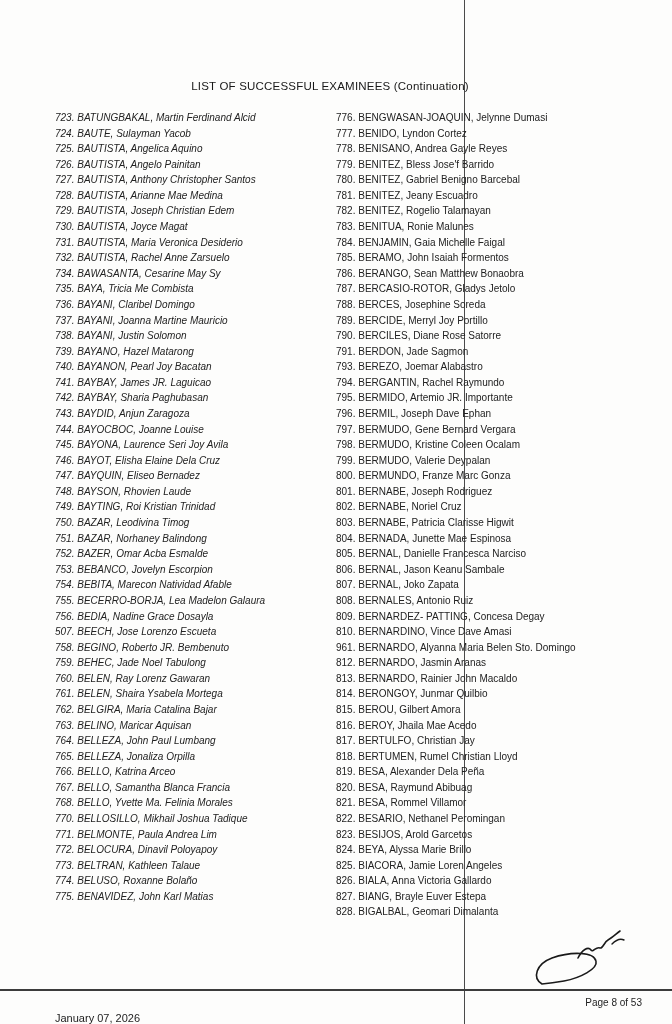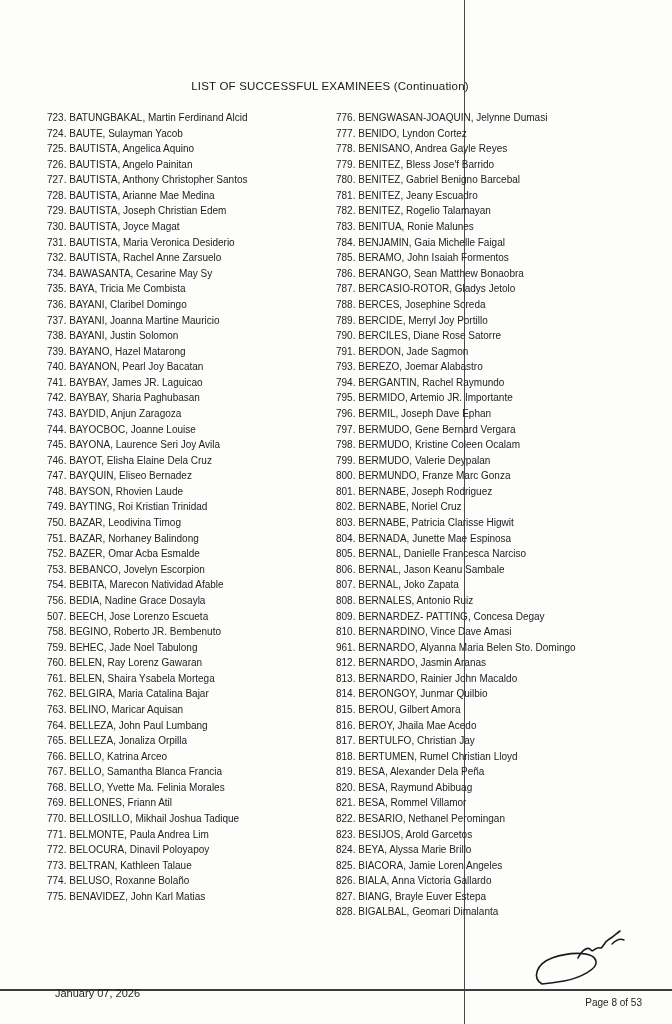--- a/index.html
+++ b/index.html
@@ -40,37 +40,37 @@
   }
   .col {
     position: absolute;
     top: 110px;
     font-size: 10px;
     line-height: 15.58px;
     color: #222;
     white-space: nowrap;
     z-index: 2;
   }
-  .col-left  { left: 47px;  width: 280px; }
+  .col-left  { left: 55px;  width: 280px; font-style: italic; }
   .col-right { left: 336px; width: 330px; }
   .entry { height: 15.58px; }
   
   .footer-rule {
     position: absolute;
     left: 0;
     top: 989px;
     width: 672px;
     height: 2px;
     background: #3c3c3c;
     z-index: 2;
   }
   .footer-date {
     position: absolute;
     left: 55px;
-    top: 987px;
+    top: 1012px;
     font-size: 11px;
     color: #1d1d1d;
     z-index: 2;
   }
   .footer-page {
     position: absolute;
     right: 30px;
     top: 997px;
     font-size: 10px;
     color: #1d1d1d;
@@ -119,34 +119,34 @@
       <div class="entry">745. BAYONA, Laurence Seri Joy Avila</div>
       <div class="entry">746. BAYOT, Elisha Elaine Dela Cruz</div>
       <div class="entry">747. BAYQUIN, Eliseo Bernadez</div>
       <div class="entry">748. BAYSON, Rhovien Laude</div>
       <div class="entry">749. BAYTING, Roi Kristian Trinidad</div>
       <div class="entry">750. BAZAR, Leodivina Timog</div>
       <div class="entry">751. BAZAR, Norhaney Balindong</div>
       <div class="entry">752. BAZER, Omar Acba Esmalde</div>
       <div class="entry">753. BEBANCO, Jovelyn Escorpion</div>
       <div class="entry">754. BEBITA, Marecon Natividad Afable</div>
+      <div class="entry">755. BECERRO-BORJA, Lea Madelon Galaura</div>
       <div class="entry">756. BEDIA, Nadine Grace Dosayla</div>
       <div class="entry">507. BEECH, Jose Lorenzo Escueta</div>
       <div class="entry">758. BEGINO, Roberto JR. Bembenuto</div>
       <div class="entry">759. BEHEC, Jade Noel Tabulong</div>
       <div class="entry">760. BELEN, Ray Lorenz Gawaran</div>
       <div class="entry">761. BELEN, Shaira Ysabela Mortega</div>
       <div class="entry">762. BELGIRA, Maria Catalina Bajar</div>
       <div class="entry">763. BELINO, Maricar Aquisan</div>
       <div class="entry">764. BELLEZA, John Paul Lumbang</div>
       <div class="entry">765. BELLEZA, Jonaliza Orpilla</div>
       <div class="entry">766. BELLO, Katrina Arceo</div>
       <div class="entry">767. BELLO, Samantha Blanca Francia</div>
       <div class="entry">768. BELLO, Yvette Ma. Felinia Morales</div>
-      <div class="entry">769. BELLONES, Friann Atil</div>
       <div class="entry">770. BELLOSILLO, Mikhail Joshua Tadique</div>
       <div class="entry">771. BELMONTE, Paula Andrea Lim</div>
       <div class="entry">772. BELOCURA, Dinavil Poloyapoy</div>
       <div class="entry">773. BELTRAN, Kathleen Talaue</div>
       <div class="entry">774. BELUSO, Roxanne Bolaño</div>
       <div class="entry">775. BENAVIDEZ, John Karl Matias</div>
     </div>
 
   <div class="col col-right">
       <div class="entry">776. BENGWASAN-JOAQUIN, Jelynne Dumasi</div>

